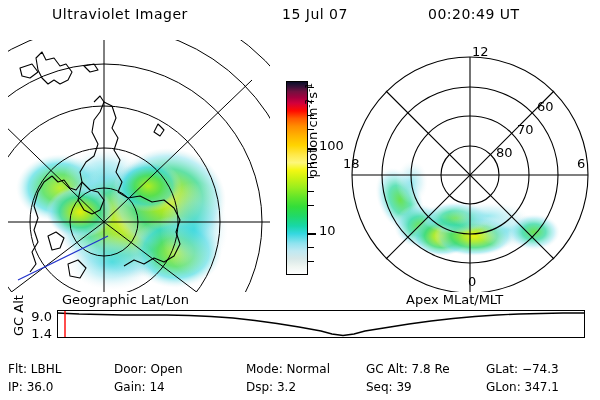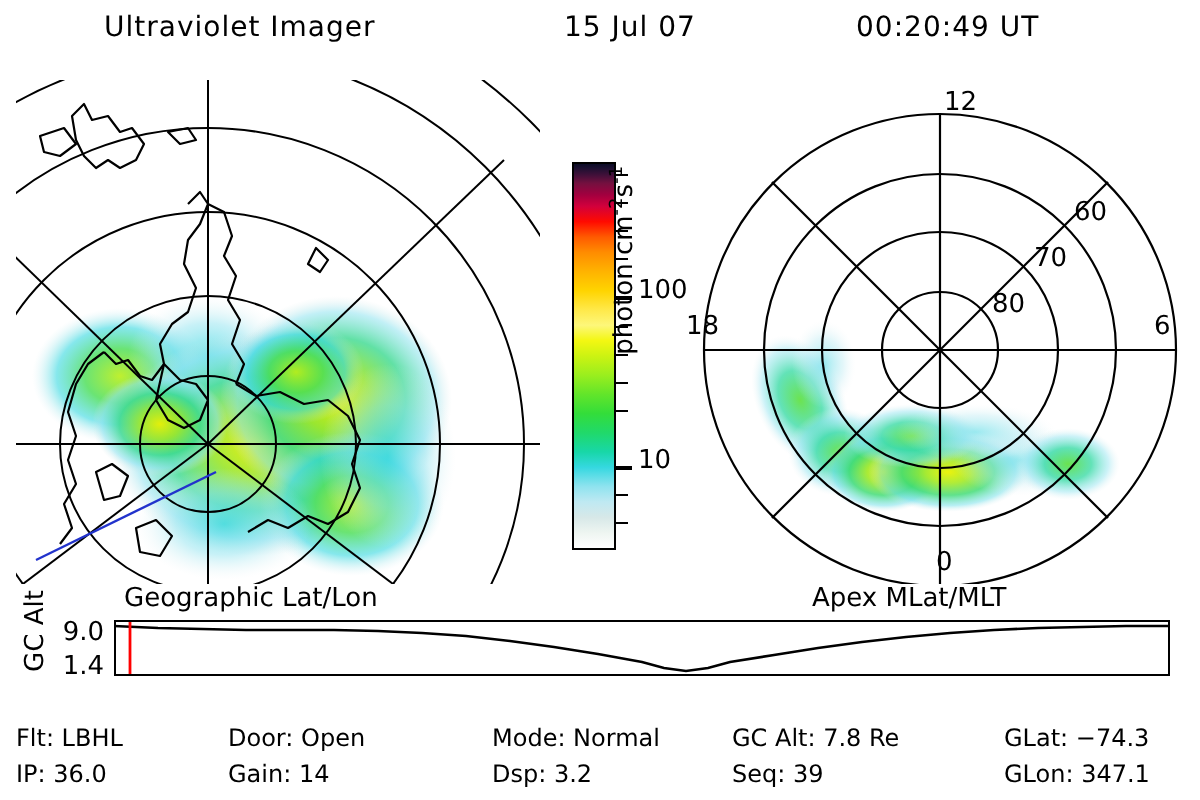--- a/index.html
+++ b/index.html
@@ -188,21 +188,21 @@
     position: absolute;
     font-size: 12px;
     white-space: nowrap;
   }
   .row1 { top: 0px; }
   .row2 { top: 18px; }
   .col1 { left: 8px; }
   .col2 { left: 114px; }
   .col3 { left: 246px; }
   .col4 { left: 366px; }
-  .col5 { left: 486px; margin-left: 16px; }
+  .col5 { left: 486px; }
 </style>
 </head>
 <body>
 
 <div id="app">
 
   <div class="header">
     <span class="hdr-title">Ultraviolet Imager</span>
     <span class="hdr-date">15 Jul 07</span>
     <span class="hdr-time">00:20:49 UT</span>

